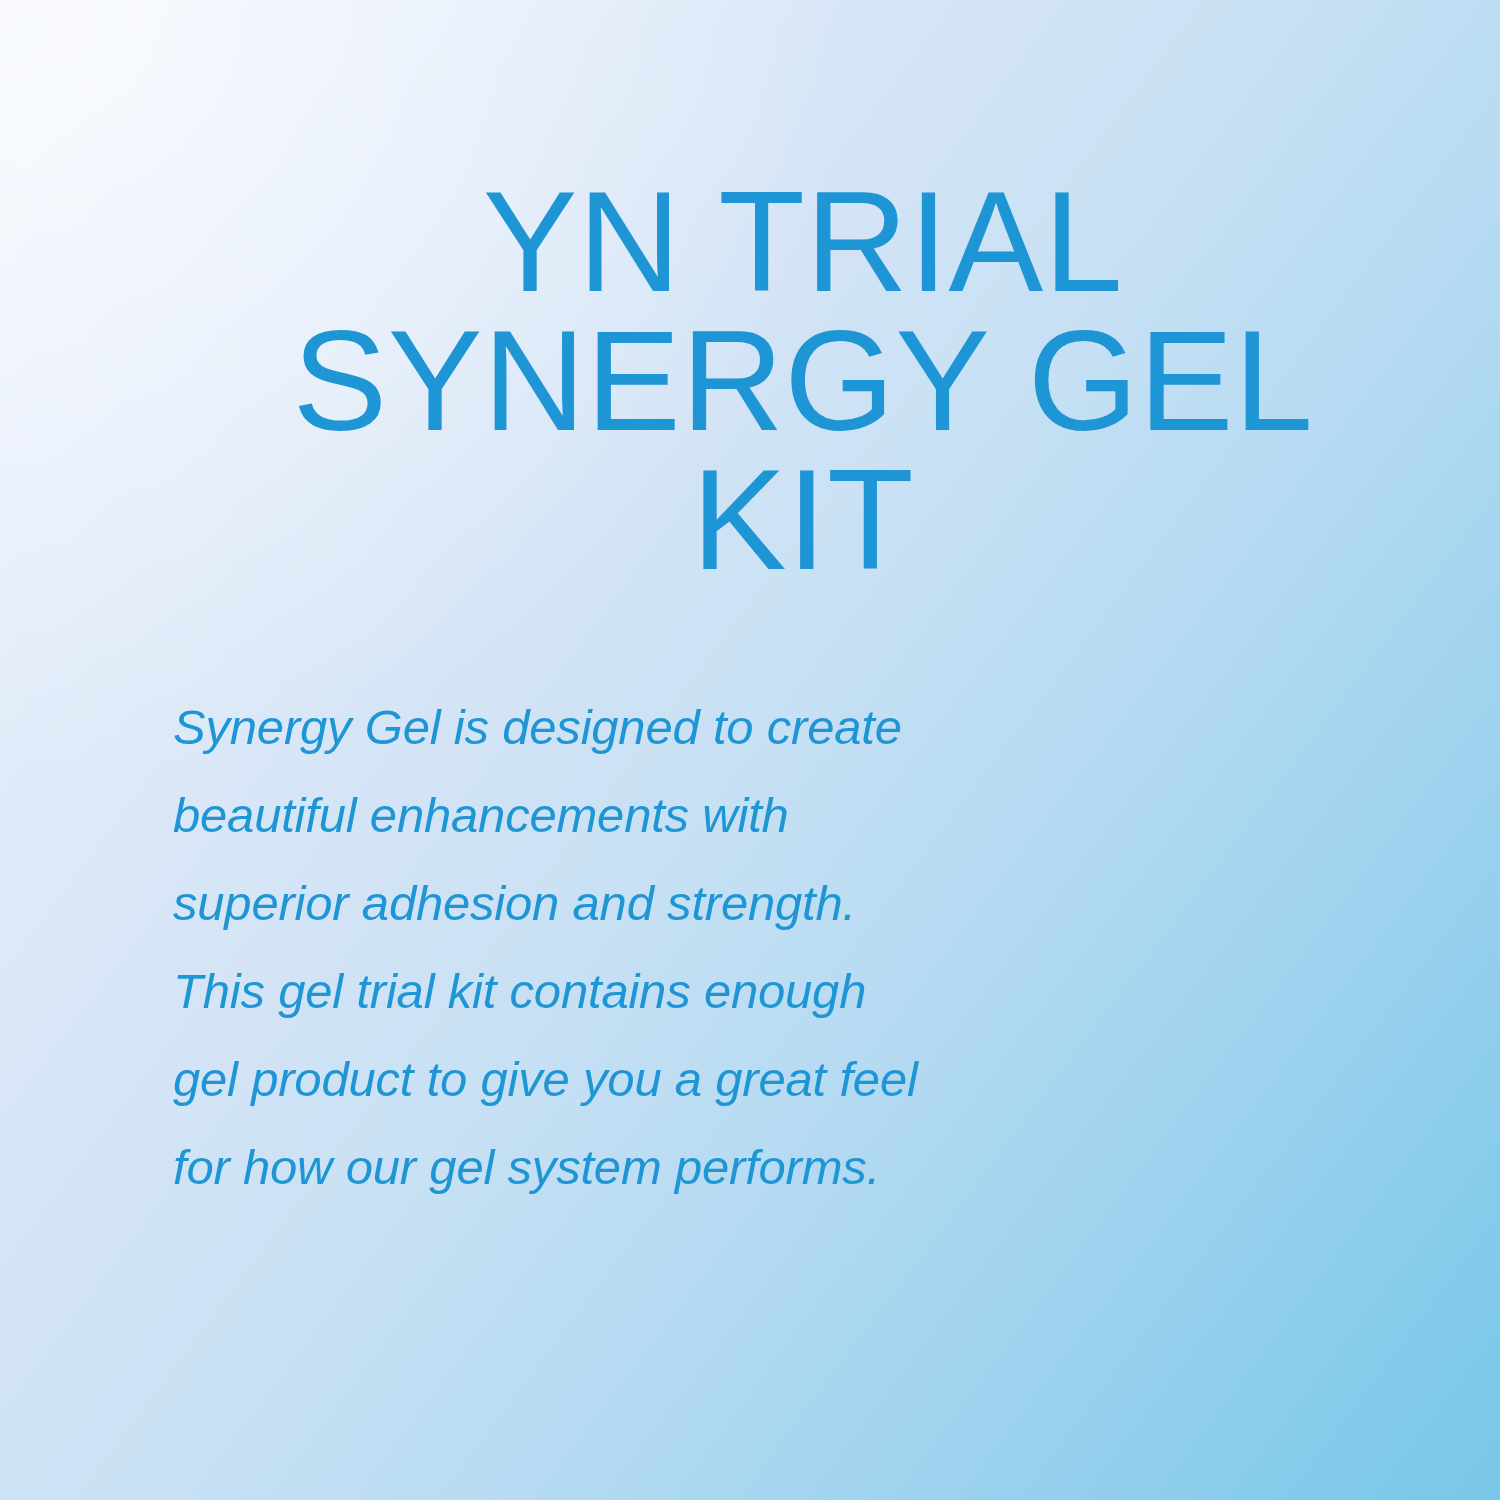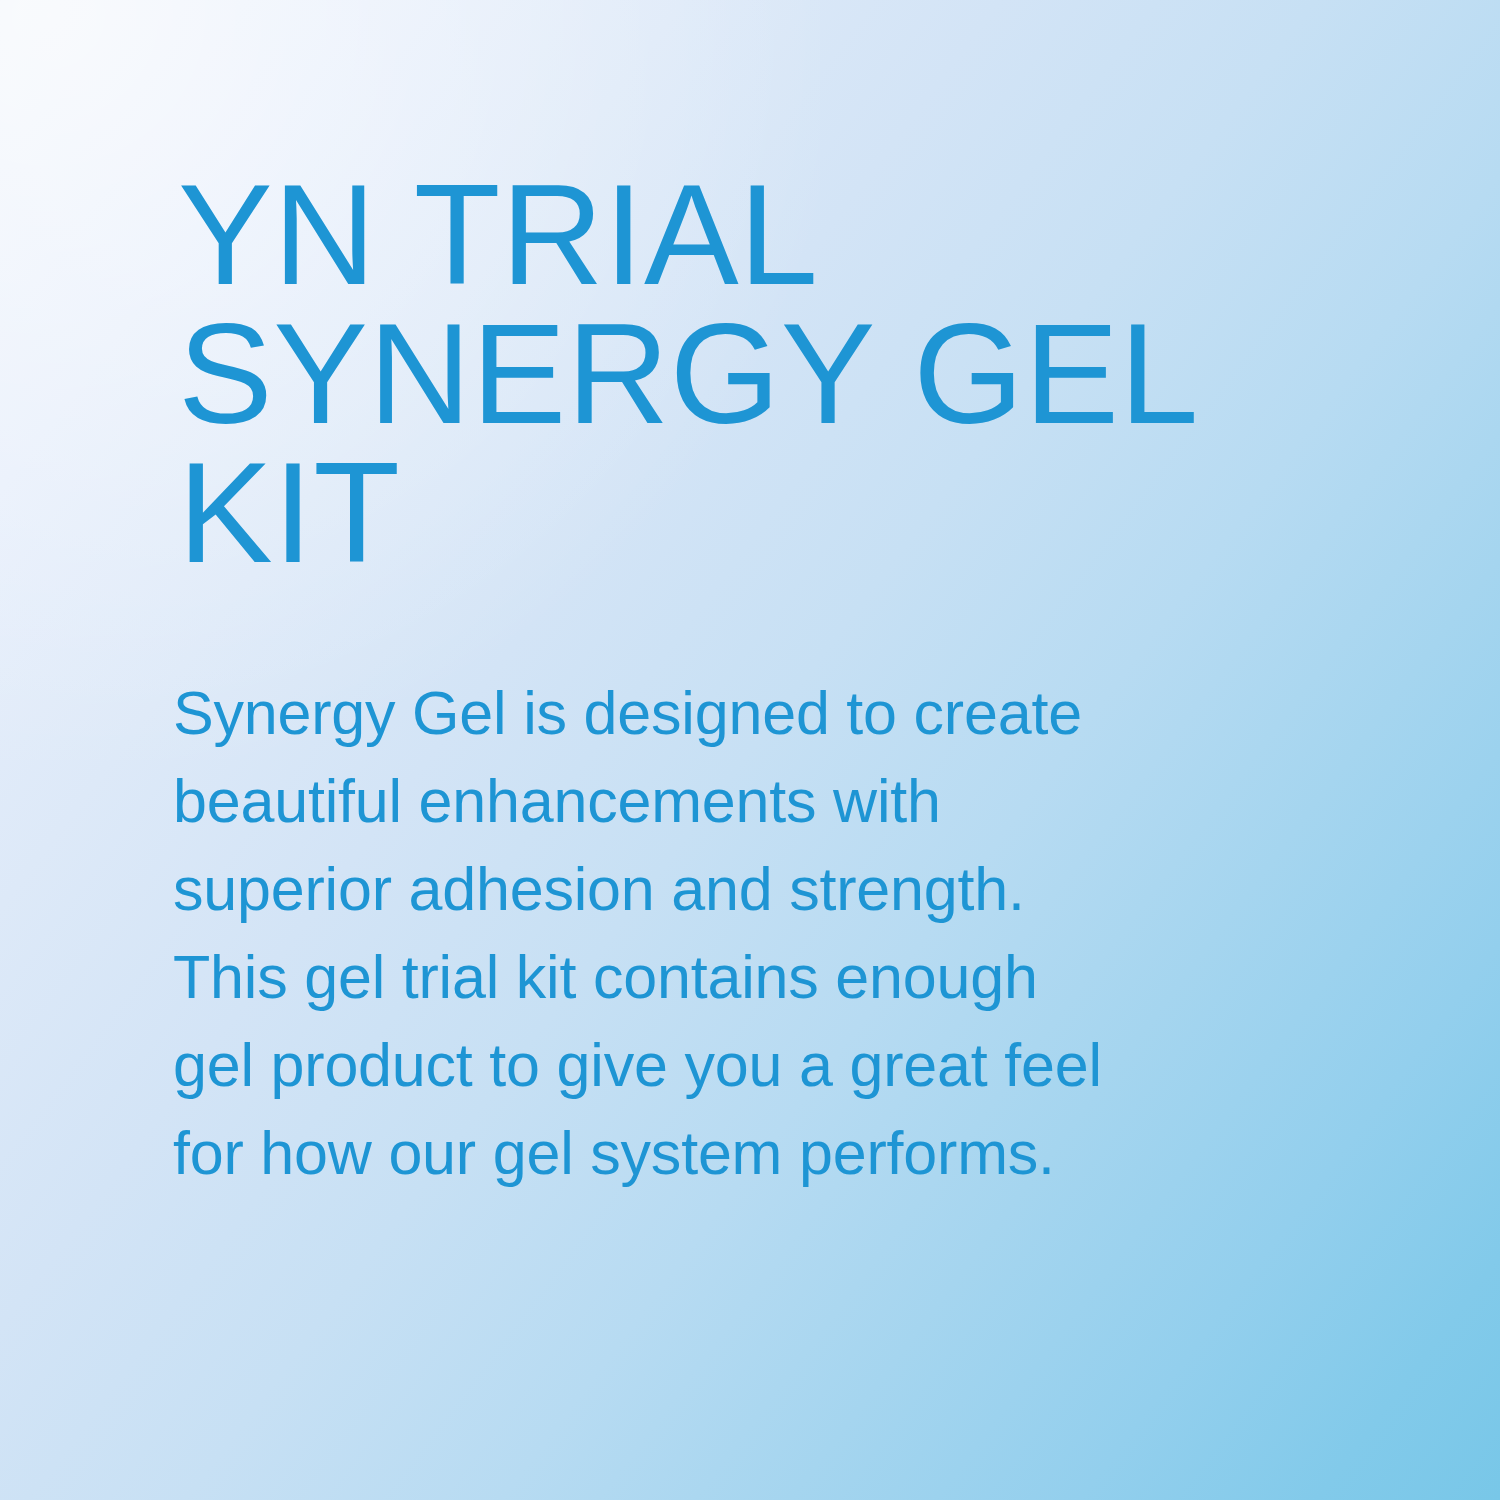--- a/index.html
+++ b/index.html
@@ -50,40 +50,42 @@
   }
 
   #content-block {
     position: absolute;
     left: 173px;
     top: 160px;
     width: 1260px;
   }
 
   #headline {
-    margin: 5px;
+    margin: 12px;
     color: #1e95d4;
     font-family: "Liberation Sans", sans-serif;
     font-size: 142px;
     font-weight: 300;
     line-height: 139px;
     letter-spacing: 0.5px;
     white-space: pre-line;
+    text-align: center;
   }
 
   #description {
     margin: 0;
     padding-top: 82px;
     color: #1e95d4;
     font-family: "Liberation Sans", sans-serif;
-    font-size: 61px;
+    font-size: 49px;
     font-weight: 400;
     line-height: 88px;
     letter-spacing: -0.2px;
     white-space: pre-line;
+    font-style: italic;
   }
 </style>
 </head>
 <body>
 
 <div id="product-card">
 
   <div id="corner-sheen"></div>
 
   <div id="content-block">

